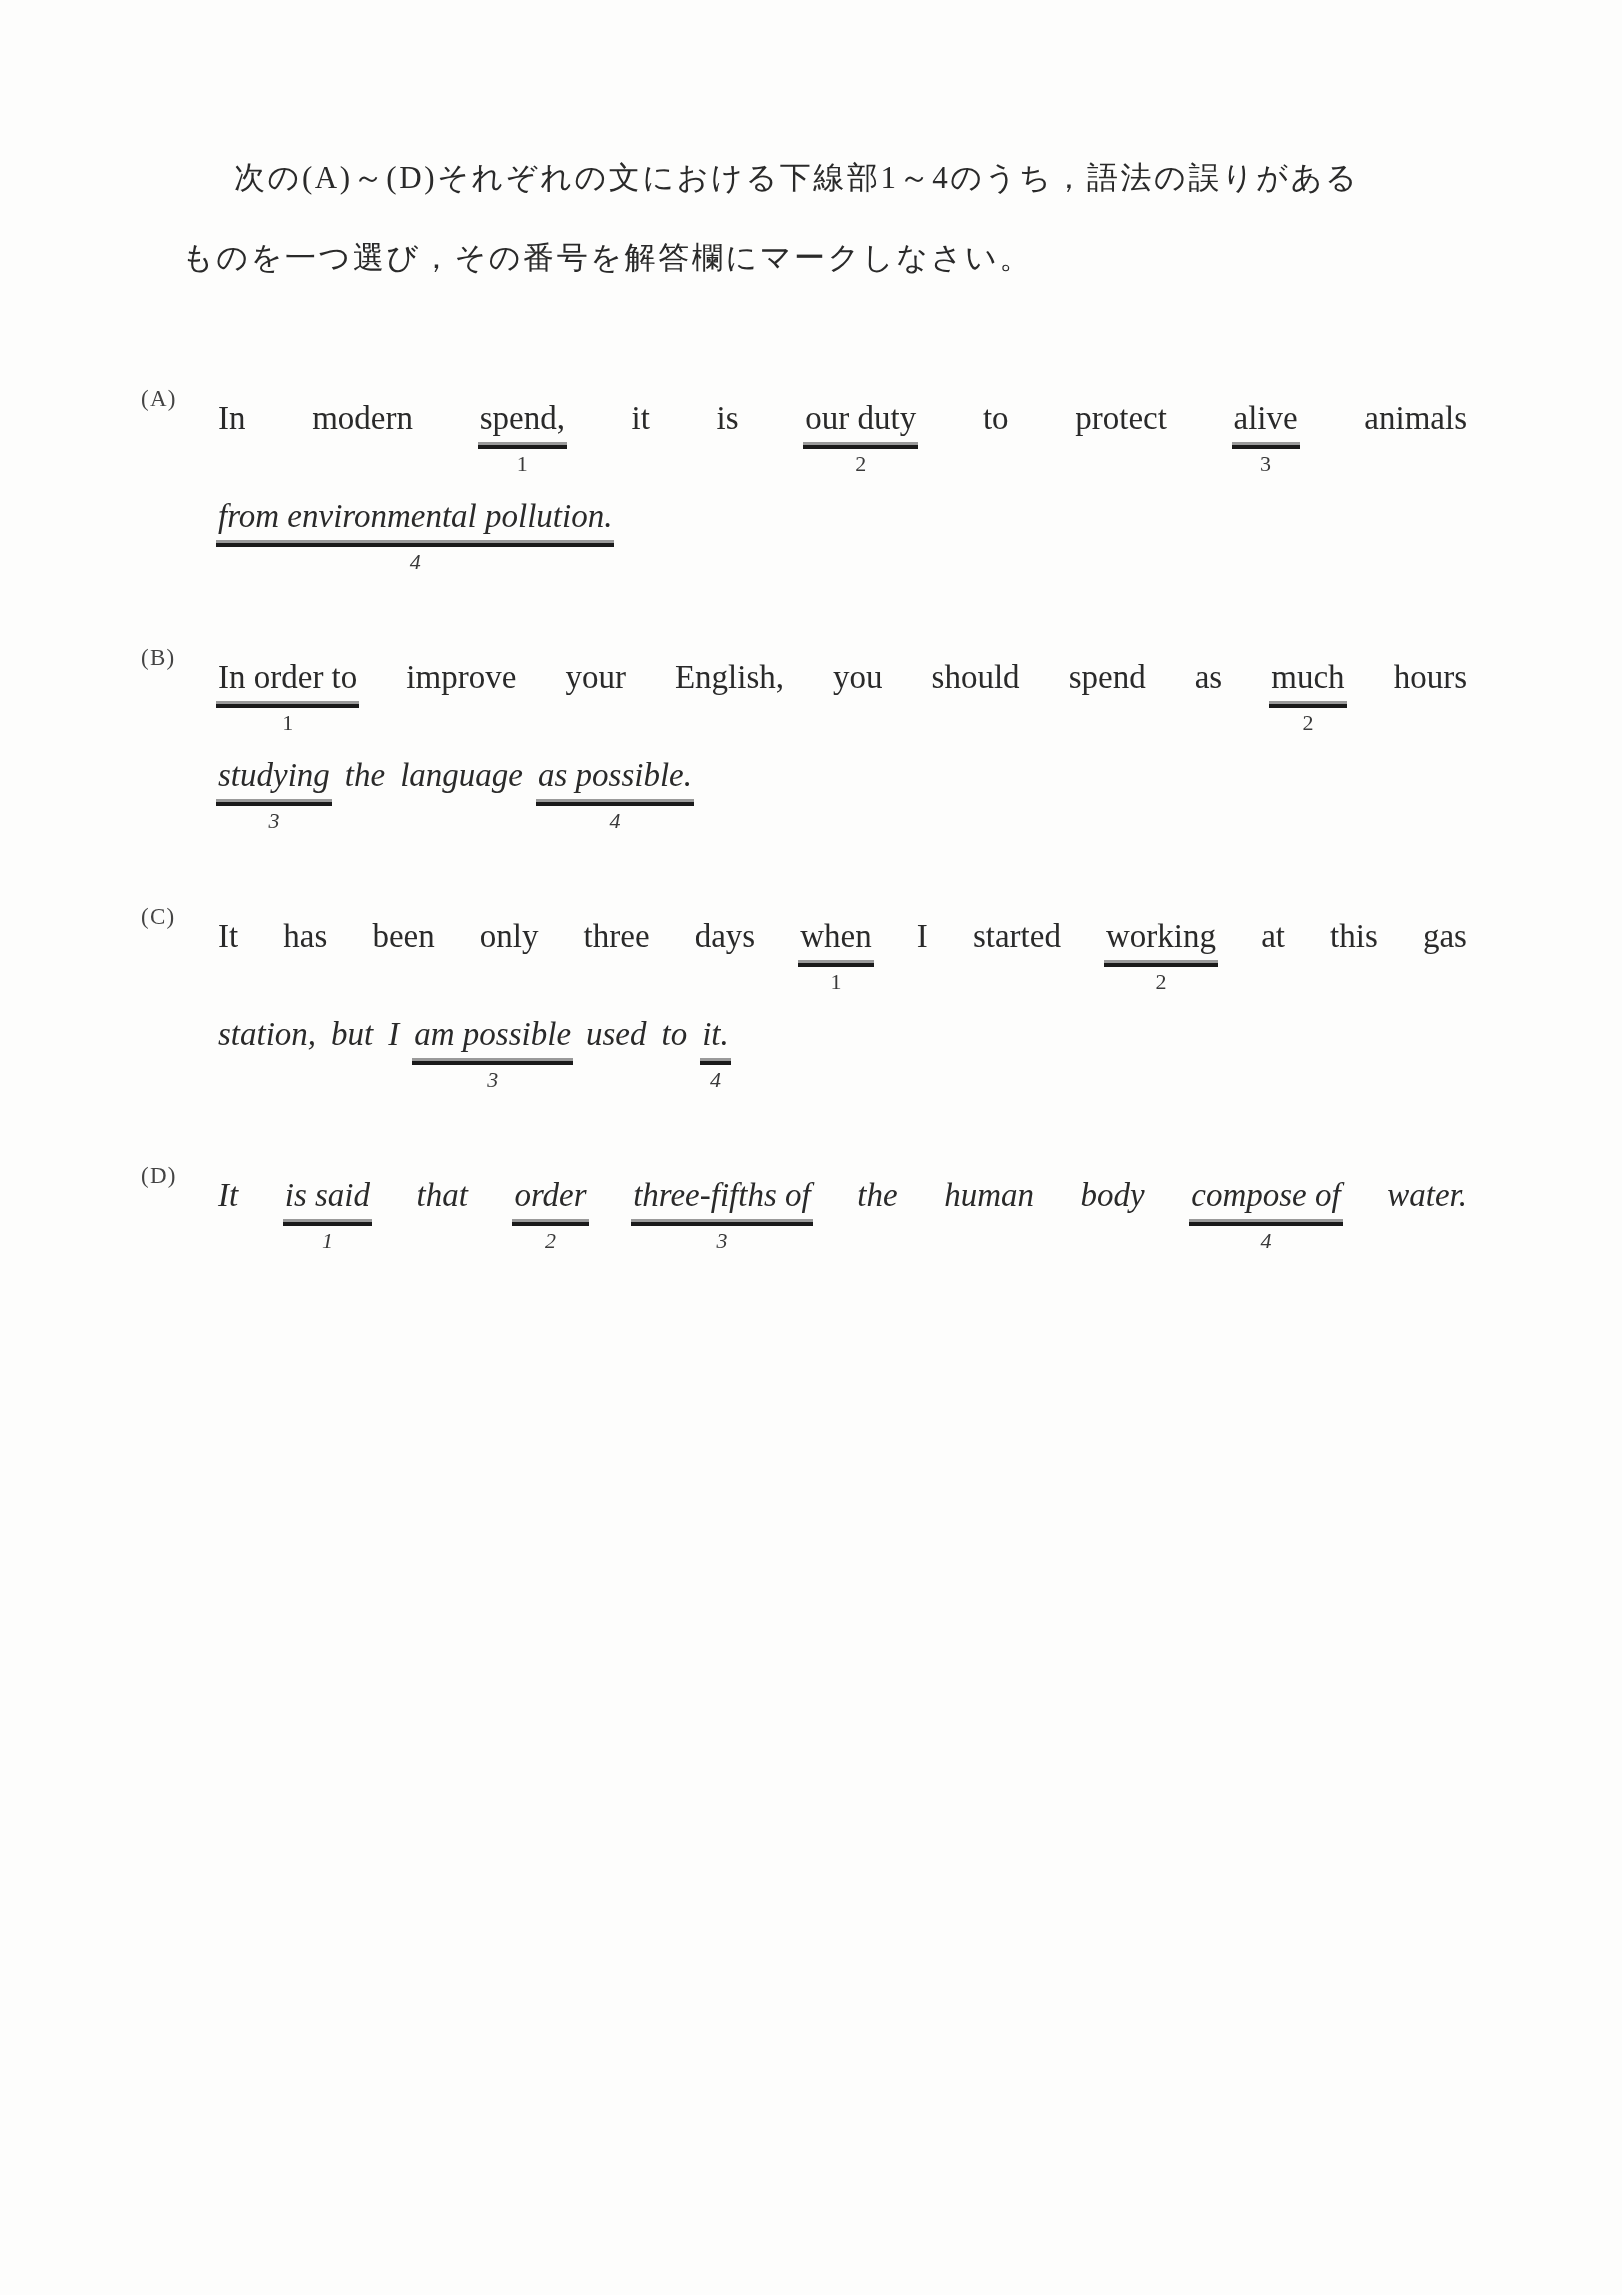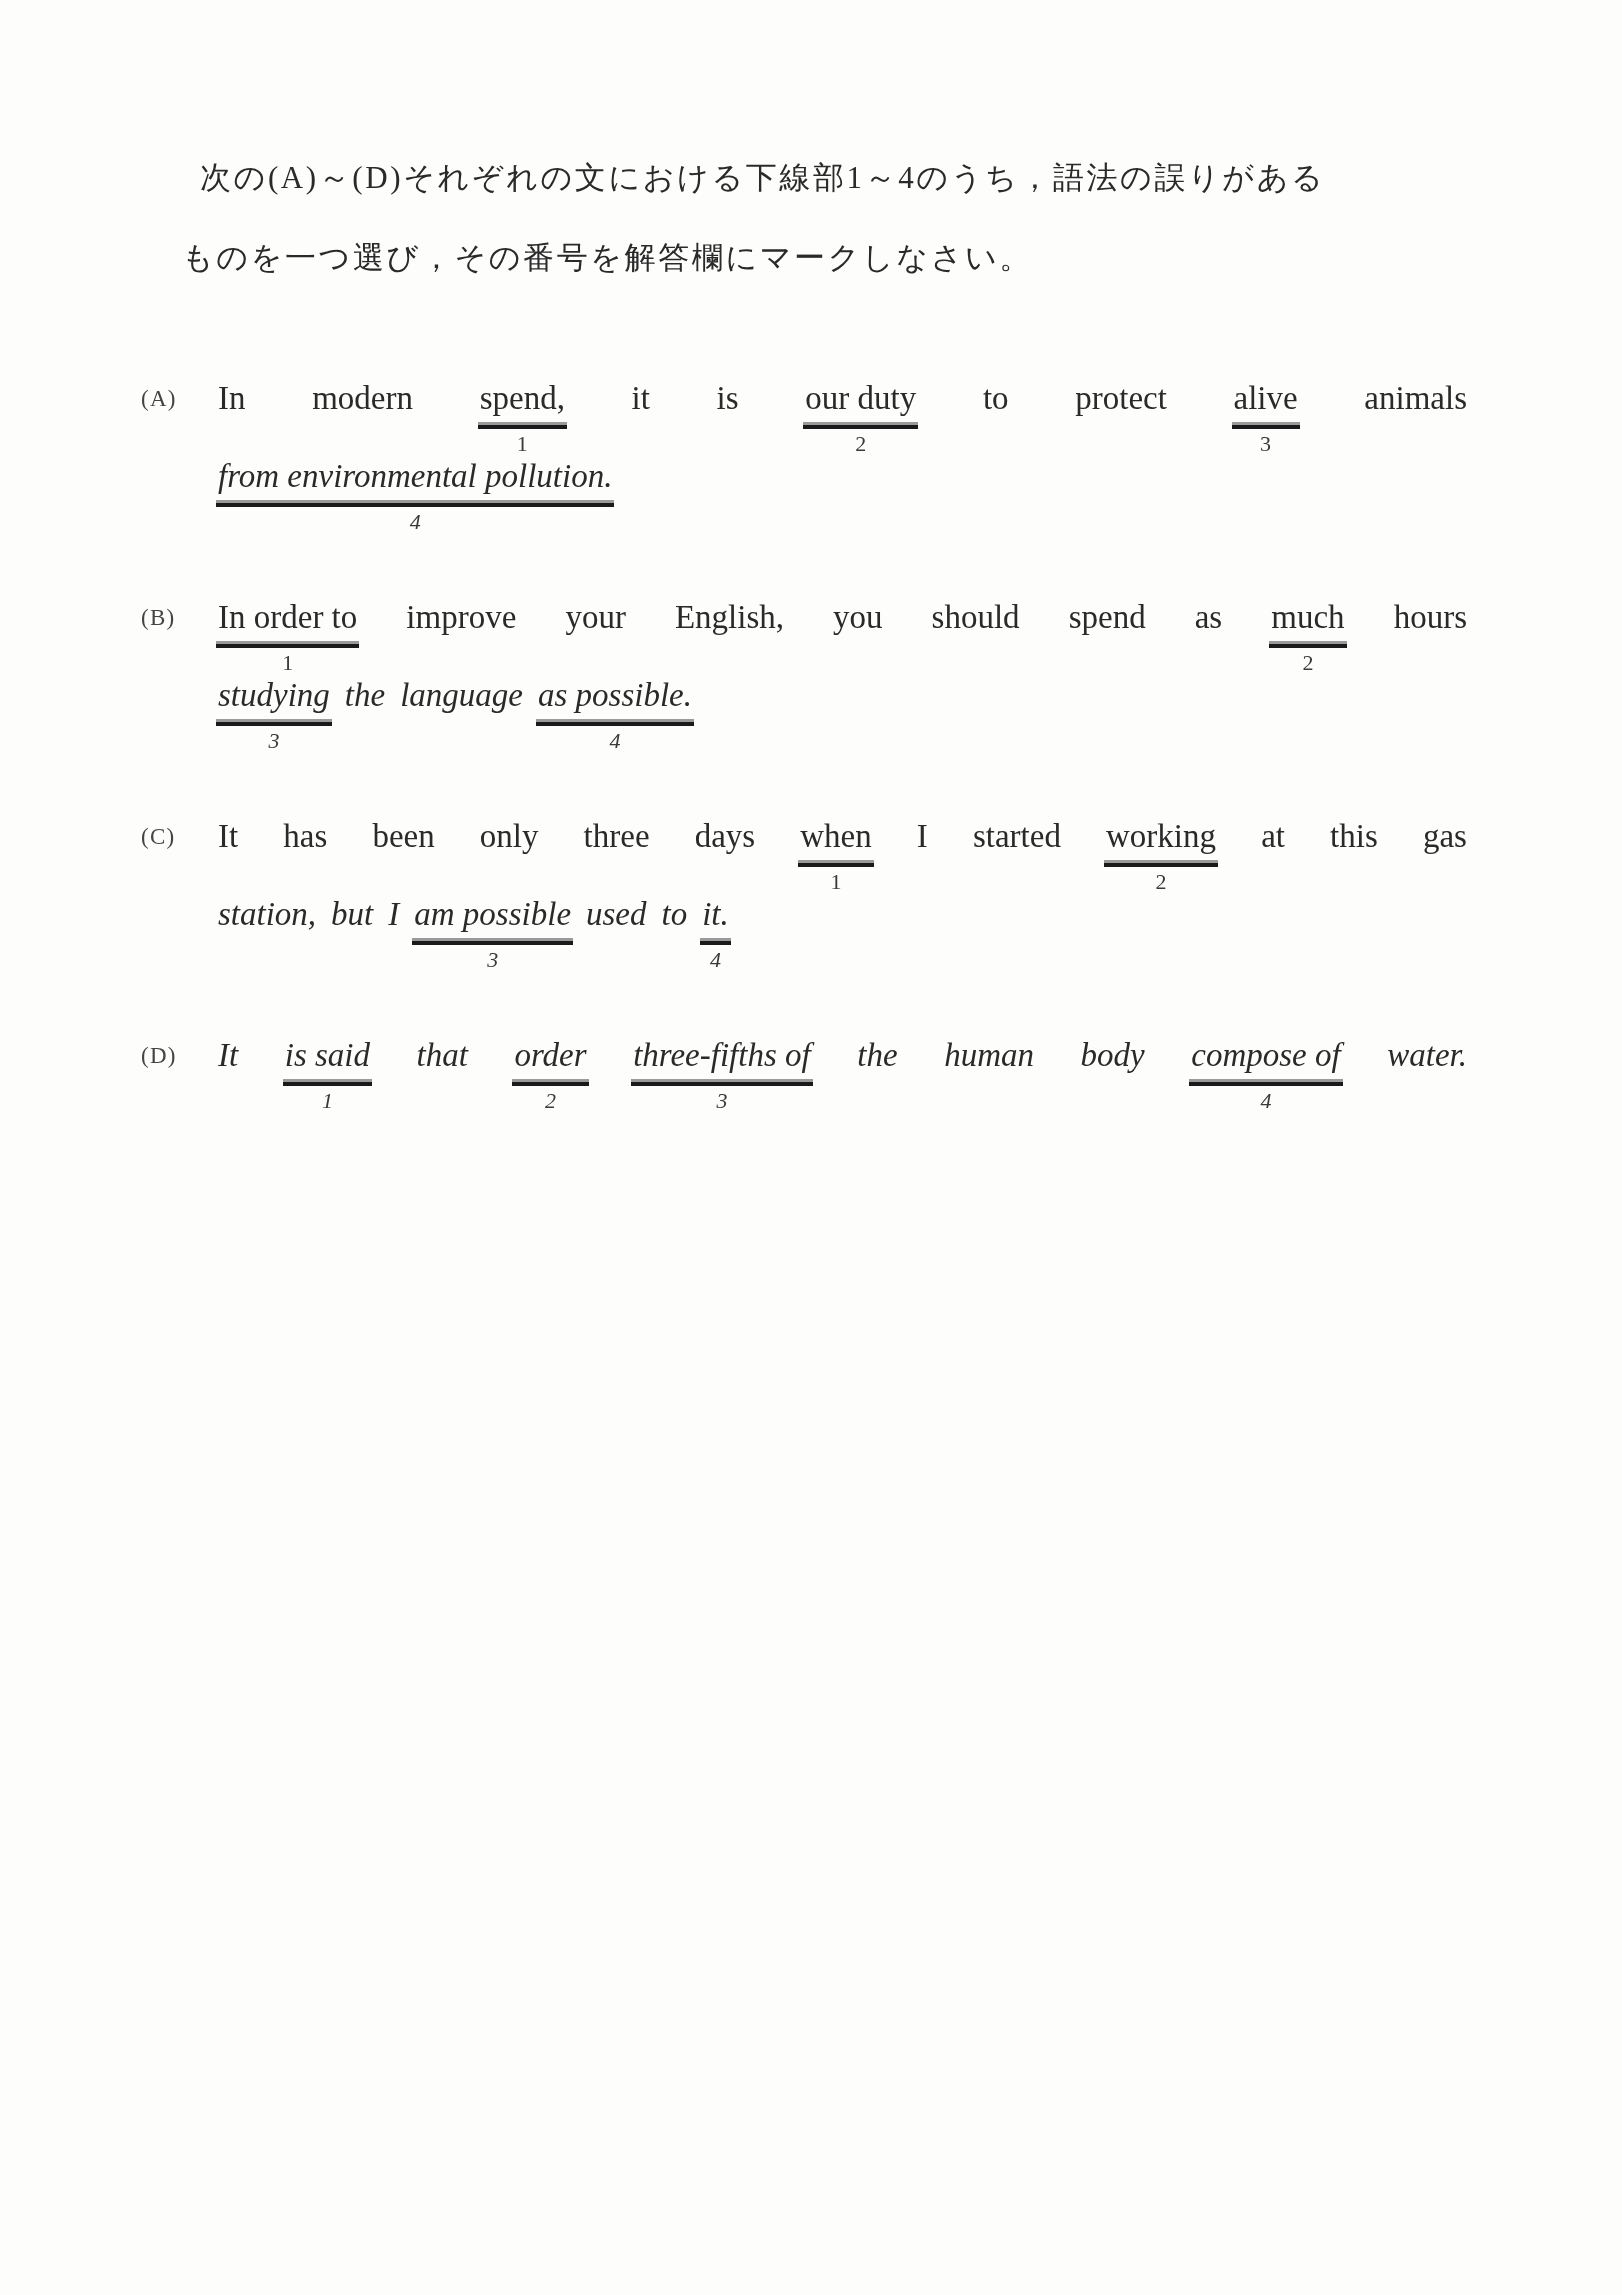--- a/index.html
+++ b/index.html
@@ -11,37 +11,37 @@
     font-family:"Liberation Serif","DejaVu Serif",serif;
     color:var(--text,#2a2a2a);
     overflow:hidden;
   }
   .instructions{
     position:absolute;left:182px;top:157px;width:1292px;
     font-size:31px;line-height:41px;letter-spacing:2.6px;
     color:var(--text,#2a2a2a);
   }
   .instr-line{margin:0;}
-  .instr-line.indent{margin-left:18px;font-family:Liberation Serif, serif;}
+  .instr-line.indent{margin-left:52px;font-family:Liberation Serif, serif;}
   .instr-line + .instr-line{margin-top:39px;}
 
   .questions{position:absolute;left:141px;top:378px;width:1332px;}
   .question{display:flex;margin-bottom:100px;}
   .qlabel{
     flex:0 0 77px;
     font-size:23px;letter-spacing:1.3px;
     padding-top:7.9px;
     color:var(--label,#444444);
   }
   .qbody{flex:1;max-width:1249px;font-size:33px;line-height:41px;}
   .qline{display:flex;margin-bottom:37px;}
   .qline:last-child{margin-bottom:0;font-style:italic;}
   .qline.justify{justify-content:space-between;}
   .qline.flow{gap:15px;}
-  .seg{position:relative;display:inline-block;white-space:pre;}
+  .seg{position:relative;display:inline-block;white-space:pre;margin-top:20px;}
   .seg.u::after{
     content:"";
     position:absolute;left:-2px;right:-2px;
     top:calc(100% + 2.6px);height:7.2px;
     background:linear-gradient(to bottom,
       var(--underline_shadow,#9a9a9a) 0 2.6px,
       var(--underline,#1a1a1a) 2.6px 7.2px);
   }
   .seg-num{
     position:absolute;top:calc(100% + 14.4px);left:50%;

